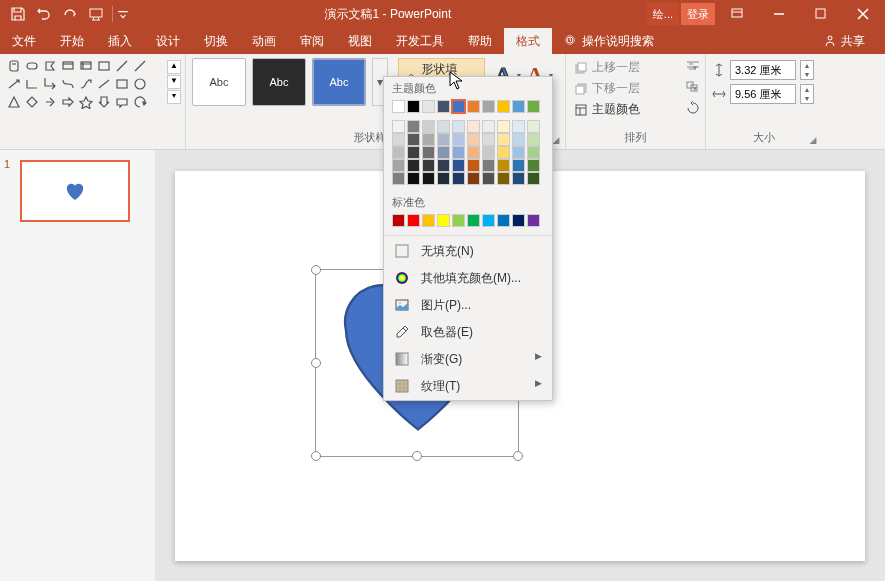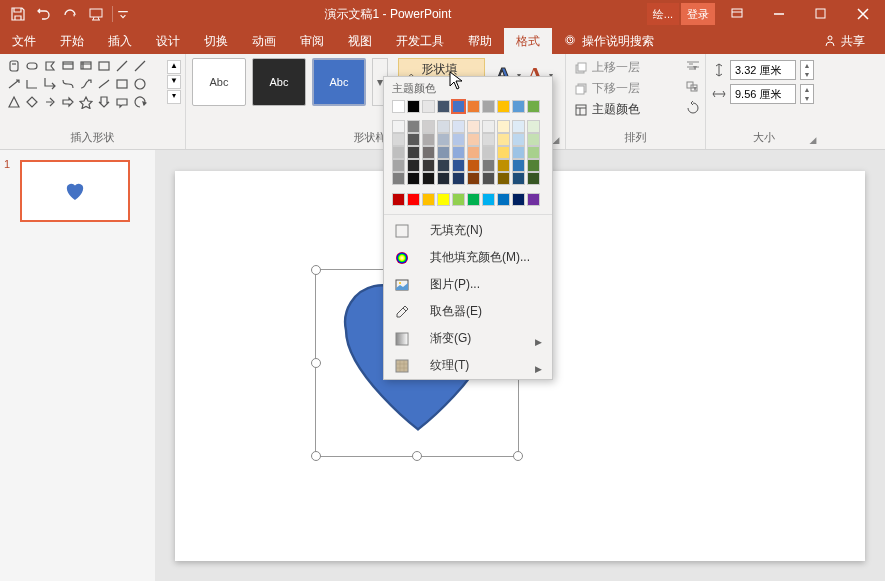--- a/index.html
+++ b/index.html
@@ -61,21 +61,21 @@
 .heart svg{width:100%;height:100%}
 .dropdown{position:absolute;left:383px;top:76px;width:170px;background:#f3f2f1;border:1px solid #c8c8c8;box-shadow:2px 2px 8px rgba(0,0,0,.25);z-index:10}
 .dd-section-label{font-size:11px;color:#666;padding:4px 8px 2px}
 .color-grid{padding:2px 8px 6px;display:flex;flex-direction:column;gap:2px}
 .color-row{display:flex;gap:2px}
 .color-row.tight{gap:0}
 .color-row.tight .sw{margin-right:2px}
 .sw{width:13px;height:13px;border:1px solid #ccc}
 .sw.sel{outline:2px solid #e8643e;outline-offset:-1px;z-index:1;position:relative}
 .dd-sep{height:1px;background:#ddd;margin:2px 0}
-.dd-item{display:flex;align-items:flex-end;gap:20px;padding:5px 10px;font-size:12px;color:#333}
+.dd-item{display:flex;align-items:flex-start;gap:11px;padding:5px 10px;font-size:12px;color:#333}
 .dd-item .arrow{margin-left:auto;color:#666;font-size:9px}
 .dd-icon{width:16px;height:16px;display:flex;align-items:center;justify-content:center}
 .icon-sm{width:14px;height:14px}
 .cursor{position:absolute;left:449px;top:71px;z-index:20;pointer-events:none}
 .launcher{position:absolute;right:3px;bottom:3px;width:12px;height:12px;color:#888;font-size:9px;display:flex;align-items:center;justify-content:center}
 </style>
 </head>
 <body>
 
 <div class="titlebar">
@@ -292,21 +292,20 @@
             <path d="M7 12a5 5 0 1 1 4-2"></path>
             <path d="M11 10l-1-3 3 1z" fill="#555"></path>
           </svg>
         </div>
     </div>
     <div style="position:absolute;right:4px;top:6px;display:flex;flex-direction:column;gap:1px">
       <div style="width:14px;height:14px;border:1px solid #ccc;background:#fff;font-size:8px;text-align:center">▲</div>
       <div style="width:14px;height:14px;border:1px solid #ccc;background:#fff;font-size:8px;text-align:center">▼</div>
       <div style="width:14px;height:14px;border:1px solid #ccc;background:#fff;font-size:8px;text-align:center">▾</div>
     </div>
-    <div class="group-label">插入形状</div>
   </div>
 
   <div class="group" style="width:380px">
     <div style="display:flex;gap:10px;align-items:flex-start">
       <div class="style-gallery">
         <div class="style-item s1">Abc</div>
         <div class="style-item s2">Abc</div>
         <div class="style-item s3">Abc</div>
         <div class="style-more">▾</div>
       </div>
@@ -504,20 +503,21 @@
           <div class="sw" style="background: rgb(34, 42, 53);"></div>
           <div class="sw" style="background: rgb(31, 56, 100);"></div>
           <div class="sw" style="background: rgb(131, 60, 11);"></div>
           <div class="sw" style="background: rgb(82, 82, 82);"></div>
           <div class="sw" style="background: rgb(127, 96, 0);"></div>
           <div class="sw" style="background: rgb(30, 78, 121);"></div>
           <div class="sw" style="background: rgb(55, 86, 35);"></div>
         </div>
       </div>
   </div>
+  <div class="dd-section-label">标准色</div>
   <div class="color-grid">
       <div class="color-row">
         <div class="sw" style="background: rgb(192, 0, 0);"></div>
         <div class="sw" style="background: rgb(255, 0, 0);"></div>
         <div class="sw" style="background: rgb(255, 192, 0);"></div>
         <div class="sw" style="background: rgb(255, 255, 0);"></div>
         <div class="sw" style="background: rgb(146, 208, 80);"></div>
         <div class="sw" style="background: rgb(0, 176, 80);"></div>
         <div class="sw" style="background: rgb(0, 176, 240);"></div>
         <div class="sw" style="background: rgb(0, 112, 192);"></div>

